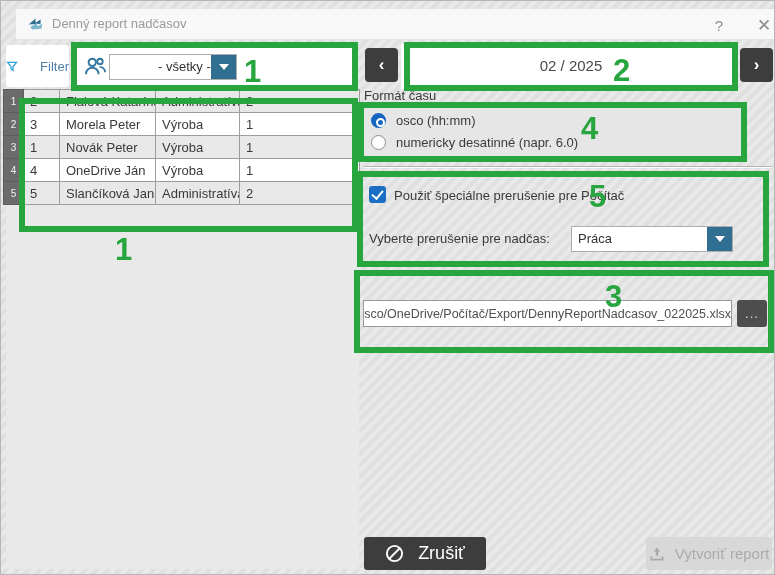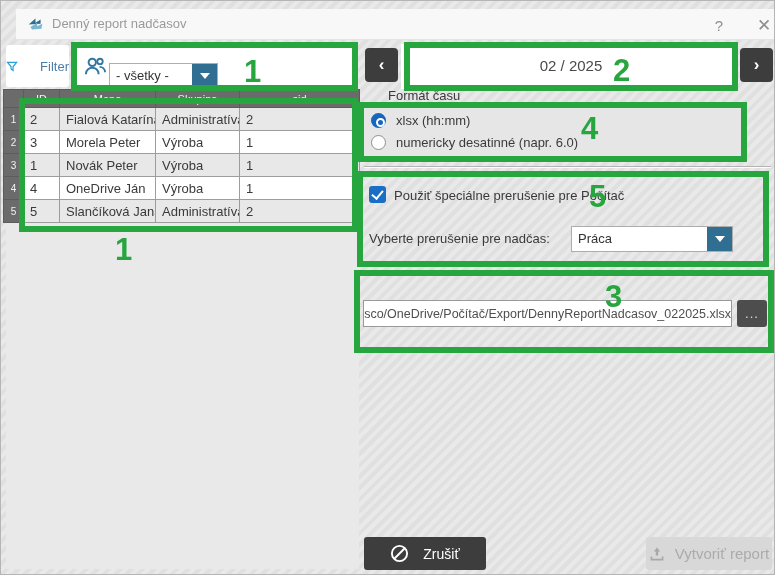--- a/index.html
+++ b/index.html
@@ -21,21 +21,21 @@
     border-radius:3px;display:flex;align-items:center;justify-content:center;gap:22px;}
   .chip-filter span{color:#4d7ea8;font-size:13px;}
   .white-panel{position:absolute;background:#ffffff;}
   .panel-group{left:72px;top:43px;width:283px;height:45px;}
   .panel-month{left:400px;top:43px;width:335px;height:45px;}
   .users-icon{position:absolute;left:83px;top:55px;width:22px;height:20px;}
   .combo{position:absolute;display:flex;background:#fff;border:1px solid #adadad;box-sizing:border-box;}
   .combo .combo-text{flex:1;font-size:13px;color:#333;padding:4px 6px;white-space:nowrap;overflow:hidden;}
   .combo .combo-arrow{width:25px;background:#306f91;display:flex;align-items:center;justify-content:center;}
   .tri-down{width:0;height:0;border-left:5px solid transparent;border-right:5px solid transparent;border-top:6px solid #fff;}
-  .combo-group{left:108px;top:62px;width:109px;height:26px;}
+  .combo-group{left:108px;top:53px;width:128px;height:26px;padding-left:42px;}
   .combo-interruption{left:570px;top:225px;width:162px;height:26px;}
   .nav-btn{position:absolute;width:33px;height:34px;background:#3d3d3d;border-radius:4px;color:#fff;
     display:flex;align-items:center;justify-content:center;font-size:17px;font-weight:bold;top:47px;}
   .nav-prev{left:364px;}
   .nav-next{left:739px;}
   .month-label{position:absolute;left:409px;top:56px;width:322px;text-align:center;font-size:15px;color:#4a4a4a;}
   
   .left-panel{position:absolute;left:5px;top:88px;width:353px;height:480px;background:#e9e9e9;}
   .grid{position:absolute;left:2px;top:88px;width:356px;border-collapse:collapse;table-layout:fixed;
     font-size:13px;color:#3a3a3a;}
@@ -57,21 +57,21 @@
   .checkbox{position:absolute;left:368px;top:185px;width:17px;height:17px;background:#1a6fc4;border-radius:3px;}
   .checkbox::after{content:"";position:absolute;left:5px;top:2px;width:5px;height:9px;
     border:solid #fff;border-width:0 2px 2px 0;transform:rotate(40deg);}
   .path-box{position:absolute;left:362px;top:299px;width:369px;height:27px;background:#fff;border:1px solid #999;
     box-sizing:border-box;display:flex;align-items:center;justify-content:flex-end;overflow:hidden;}
   .path-box span{font-size:12.5px;color:#4f4f4f;white-space:nowrap;}
   .browse-btn{position:absolute;left:736px;top:299px;width:30px;height:27px;background:#4d4d4d;border-radius:3px;
     color:#dcdcdc;display:flex;align-items:center;justify-content:center;font-size:13px;letter-spacing:1px;}
   
   .btn-cancel{position:absolute;left:363px;top:536px;width:122px;height:33px;background:#3d3d3d;border-radius:3px;
-    display:flex;align-items:center;justify-content:center;gap:14px;color:#fff;font-size:14px;}
+    display:flex;align-items:center;justify-content:center;gap:14px;color:#fff;font-size:18px;}
   .btn-create{position:absolute;left:645px;top:536px;width:126px;height:33px;background:#d8d8d8;border-radius:3px;
     display:flex;align-items:center;justify-content:center;gap:10px;color:#ababab;font-size:15px;}
   
   .ann-box{position:absolute;border:6px solid #27a53f;box-sizing:border-box;pointer-events:none;z-index:20;}
   .ann-num{position:absolute;color:#27a53f;font-weight:bold;font-size:31px;z-index:21;pointer-events:none;}
   .bx-toolbar{left:70px;top:41px;width:287px;height:49px;}
   .bx-month{left:403px;top:41px;width:334px;height:49px;}
   .bx-table{left:18px;top:97px;width:339px;height:134px;}
   .bx-format{left:357px;top:101px;width:389px;height:60px;}
   .bx-interruption{left:356px;top:170px;width:412px;height:96px;}
@@ -122,27 +122,20 @@
 
   <table class="grid">
     <colgroup>
         <col style="width:20px">
         <col style="width:36px">
         <col style="width:96px">
         <col style="width:84px">
         <col style="width:120px">
       </colgroup>
     <tbody>
-        <tr>
-      <th class="rowhdr"></th>
-      <th>ID</th>
-      <th>Meno</th>
-      <th>Skupina</th>
-      <th>sid</th>
-    </tr>
     <tr class="odd">
       <td class="rowhdr">1</td>
       <td class="cell">2</td>
       <td class="cell">Fialová Katarína</td>
       <td class="cell">Administratíva</td>
       <td class="cell">2</td>
     </tr>
     <tr class="even">
       <td class="rowhdr">2</td>
       <td class="cell">3</td>
@@ -167,24 +160,24 @@
     <tr class="odd">
       <td class="rowhdr">5</td>
       <td class="cell">5</td>
       <td class="cell">Slančíková Jana</td>
       <td class="cell">Administratíva</td>
       <td class="cell">2</td>
     </tr>
   </tbody>
     </table>
 
-  <div class="rlabel" style="left:363px;top:87px;margin-left:24px;">Formát času</div>
+  <div class="rlabel" style="left:363px;top:87px;">Formát času</div>
   <div class="format-box-bg"></div>
   <div class="radio on" style="left:370px;top:112px;"></div>
-  <div class="rlabel" style="left:395px;top:112px;">xlsx (hh:mm)</div>
+  <div class="rlabel" style="left:395px;top:112px;">osco (hh:mm)</div>
   <div class="radio off" style="left:370px;top:134px;"></div>
   <div class="rlabel" style="left:395px;top:134px;">numericky desatinné (napr. 6.0)</div>
 
   <div class="divider"></div>
 
   <div class="checkbox"></div>
   <div class="rlabel" style="left:393px;top:187px;">Použiť špeciálne prerušenie pre Počítač</div>
   <div class="rlabel" style="left:368px;top:230px;">Vyberte prerušenie pre nadčas:</div>
   <div class="combo combo-interruption">
     <div class="combo-text">Práca</div>

